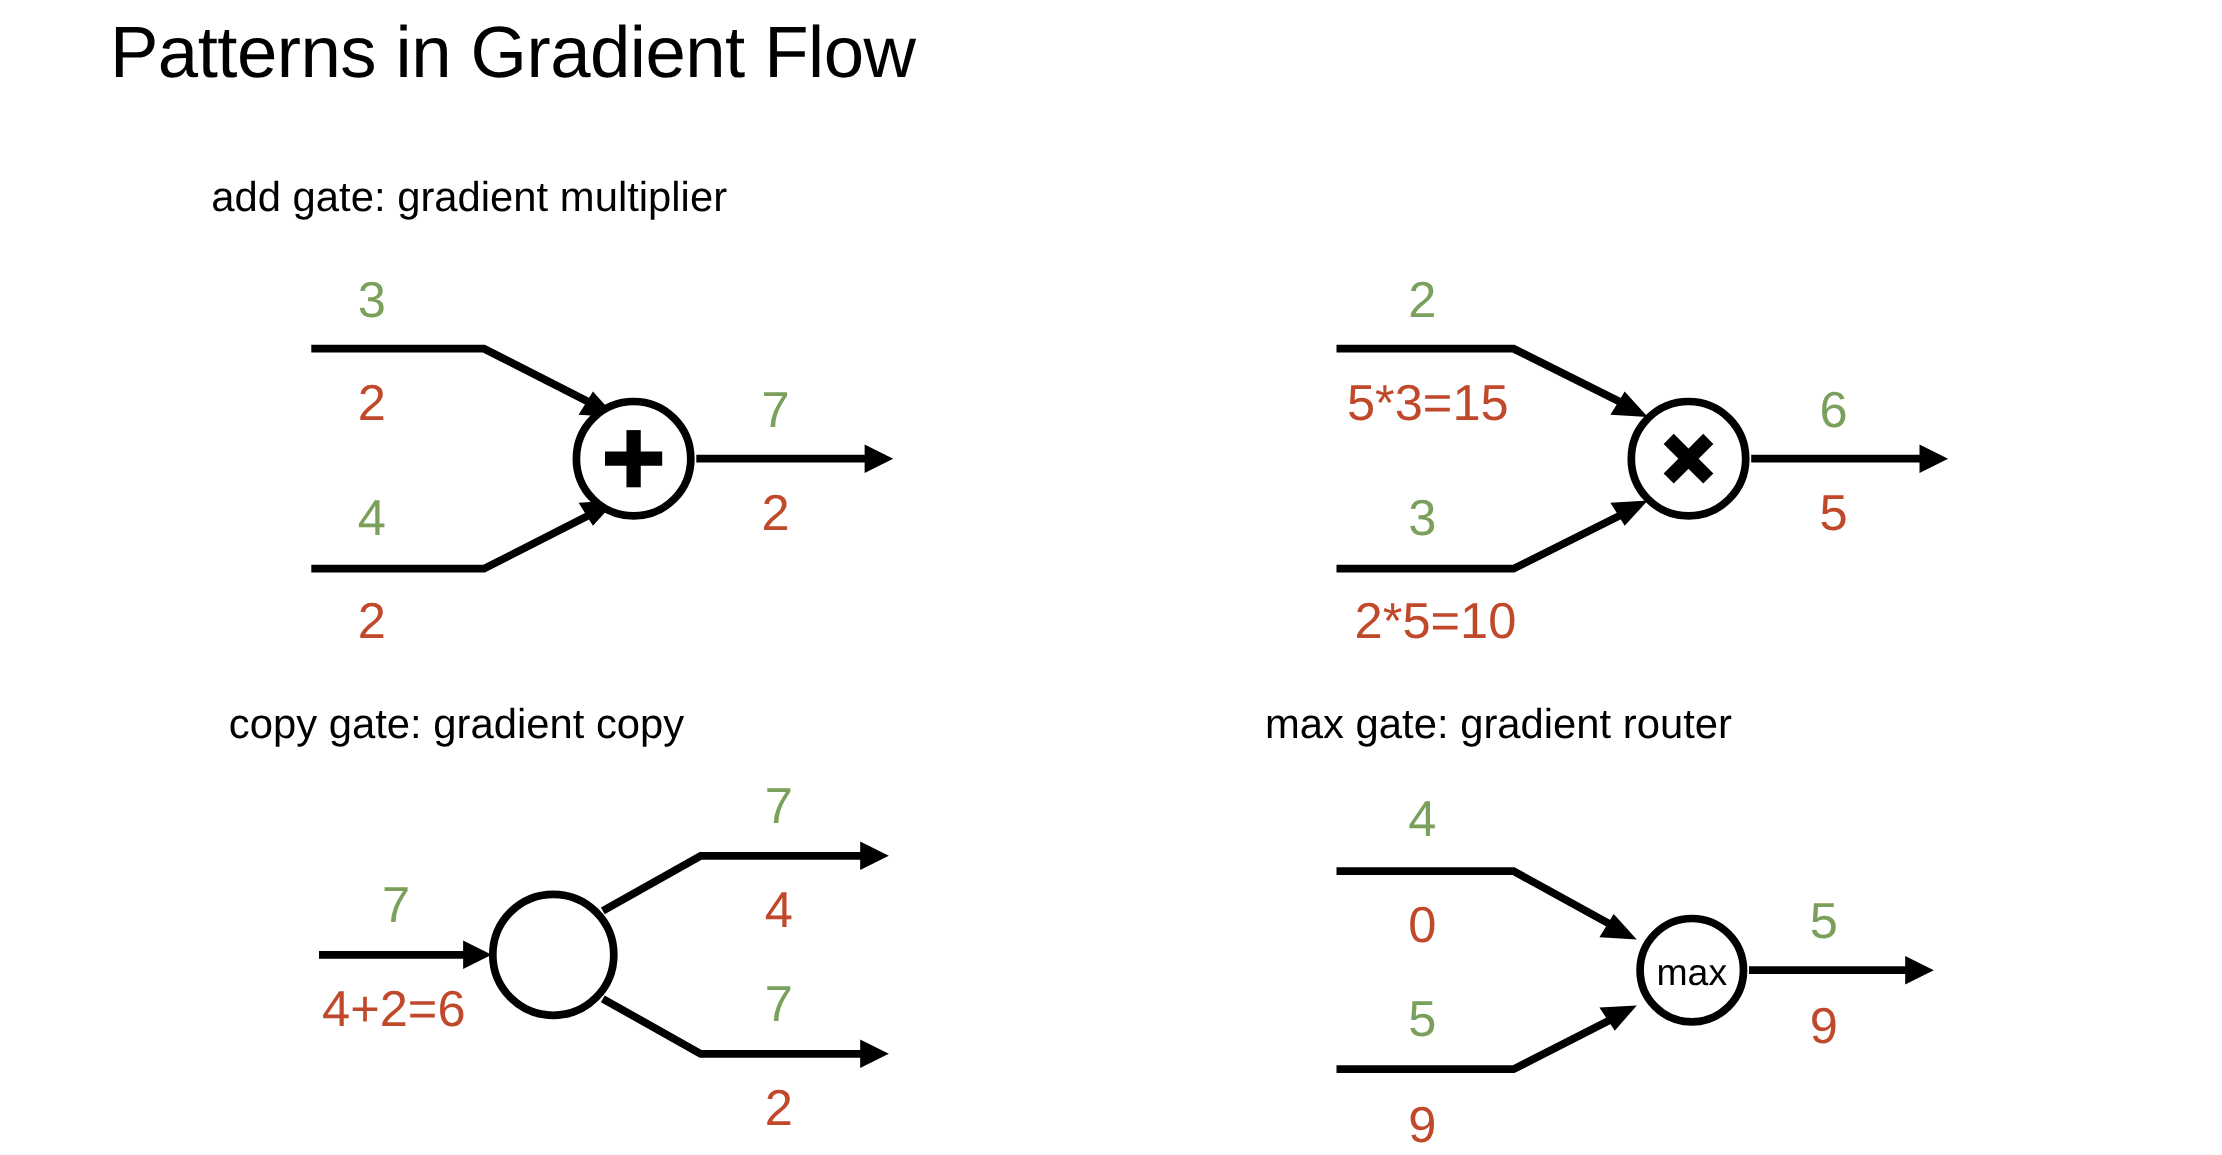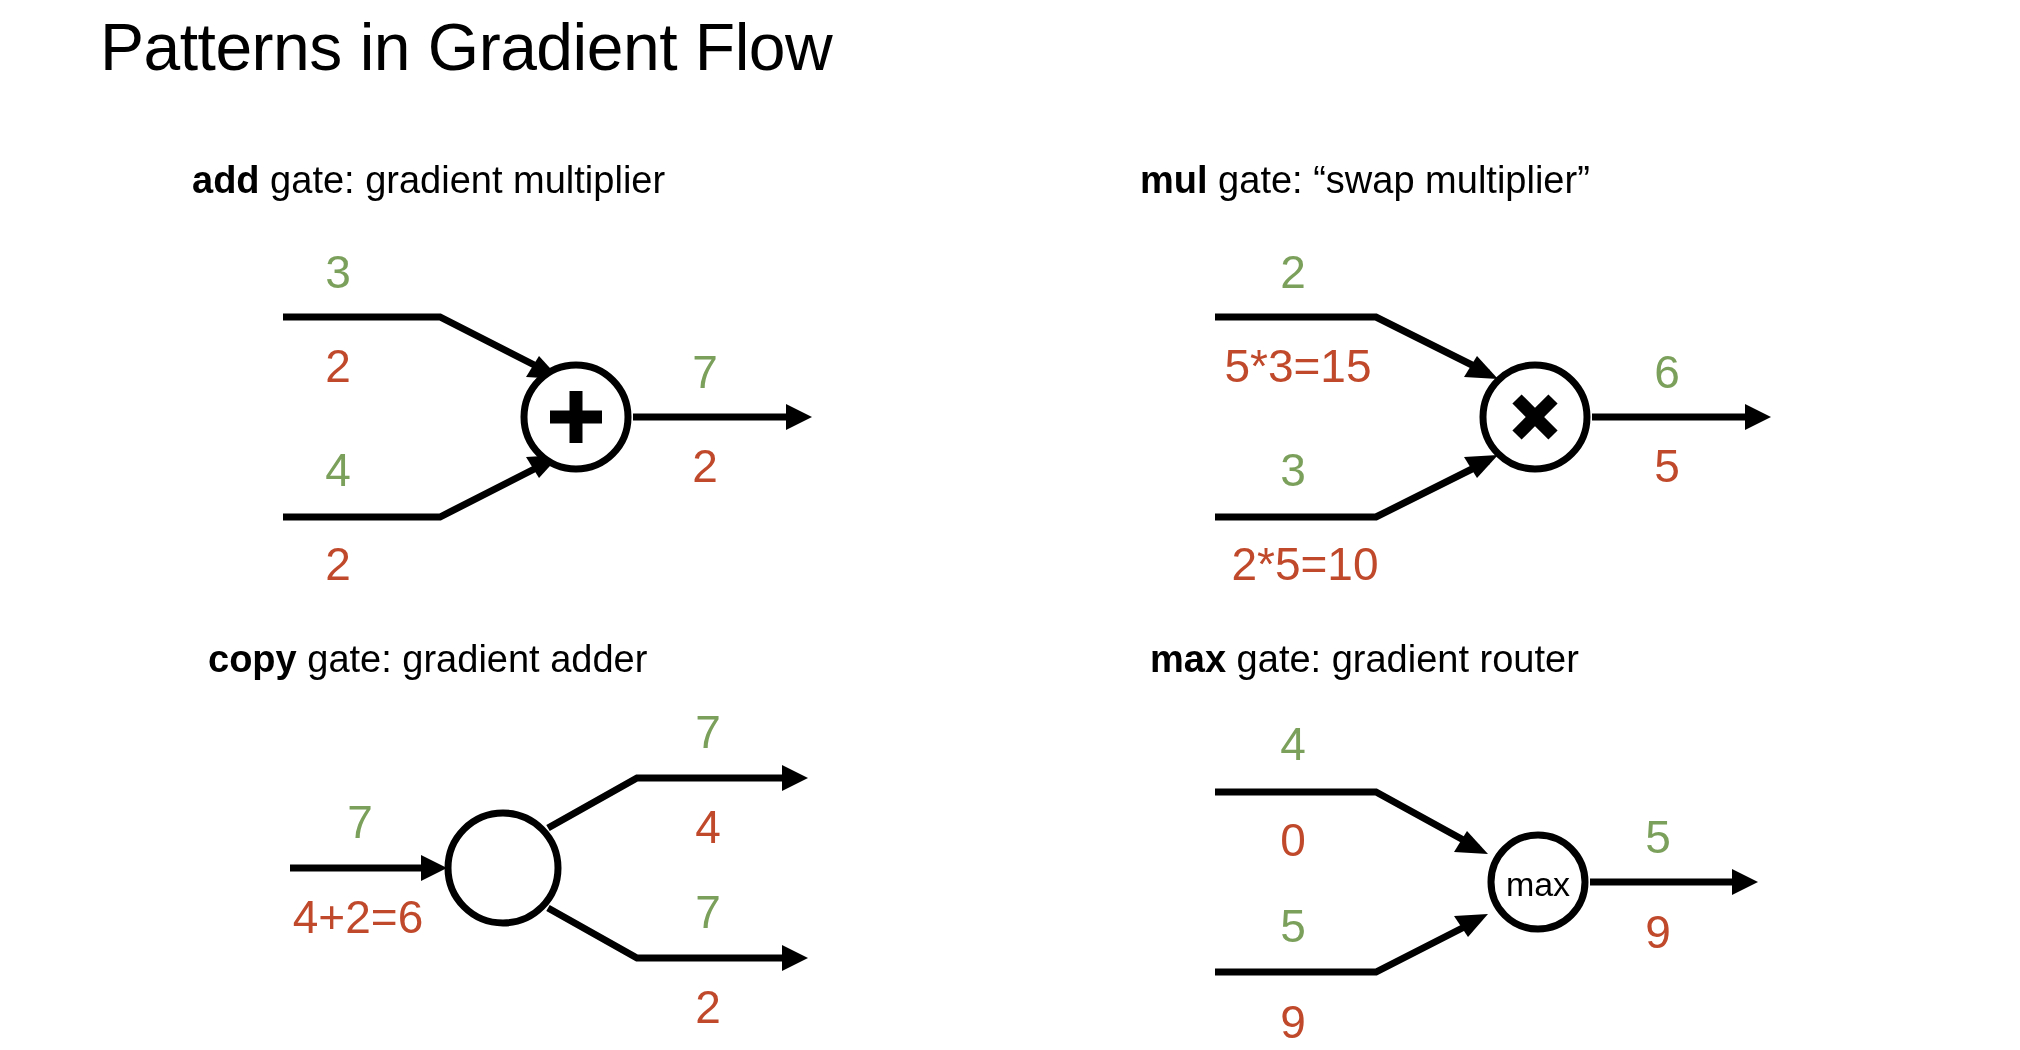--- a/index.html
+++ b/index.html
@@ -41,21 +41,21 @@
   
   .panel-heading {
     position: absolute;
     font-size: 38px;
     font-weight: 400;
     color: #000000;
     white-space: nowrap;
     line-height: 1.2;
   }
   .panel-heading .gate-name {
-    font-weight: 700;
+    font-weight: 400;
   }
 
   #heading-add  { left: 192px;  top: 158px; }
   #heading-mul  { left: 1140px; top: 158px; }
   #heading-copy { left: 208px;  top: 637px; }
   #heading-max  { left: 1140px; top: 637px; margin-left: 10px; }
 
   
   .diagram {
     position: absolute;
@@ -144,23 +144,20 @@
       <text class="val-grad" x="88" y="136">2</text>
 
       <text class="val-fwd" x="88" y="240">4</text>
       <text class="val-grad" x="88" y="334">2</text>
 
       <text class="val-fwd" x="455" y="142">7</text>
       <text class="val-grad" x="455" y="236">2</text>
     </svg>
   </div>
 
-  <div class="panel-heading" id="heading-mul">
-    <span class="gate-name">mul</span><span> gate: “swap multiplier”</span>
-  </div>
 
   <div class="diagram" id="diagram-mul">
     <svg width="640" height="340" viewBox="0 0 640 340">
       <path class="wire" d="M 35 87 L 196 87 L 308 143"></path>
       <polygon points="318,149 284,147 297,126" fill="#000000"></polygon>
 
       <path class="wire" d="M 35 287 L 196 287 L 308 231"></path>
       <polygon points="318,225 297,248 284,227" fill="#000000"></polygon>
 
       <circle class="node-circle" cx="355" cy="187" r="52"></circle>
@@ -175,21 +172,21 @@
 
       <text class="val-fwd" x="113" y="240">3</text>
       <text class="val-grad wide" x="125" y="334">2*5=10</text>
 
       <text class="val-fwd" x="487" y="142">6</text>
       <text class="val-grad" x="487" y="236">5</text>
     </svg>
   </div>
 
   <div class="panel-heading" id="heading-copy">
-    <span class="gate-name">copy</span><span> gate: gradient adder</span>
+    <span class="gate-name">copy</span><span> gate: gradient copy</span>
   </div>
 
   <div class="diagram" id="diagram-copy">
     <svg width="640" height="340" viewBox="0 0 640 340">
 
       <line class="wire" x1="60" y1="168" x2="200" y2="168"></line>
       <polygon points="217,168 191,181 191,155" fill="#000000"></polygon>
 
       <circle class="node-circle" cx="273" cy="168" r="55"></circle>
 

